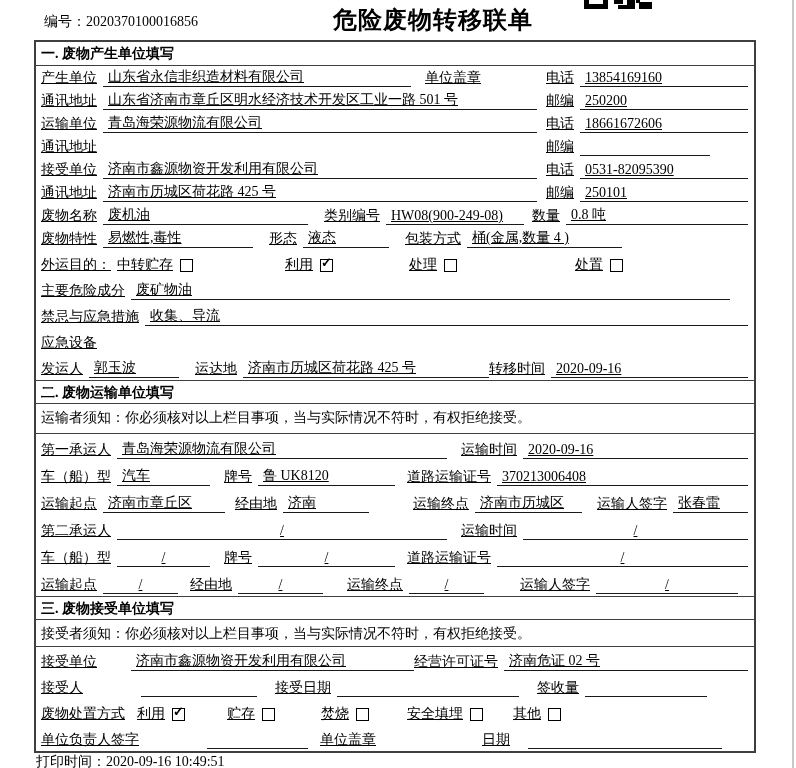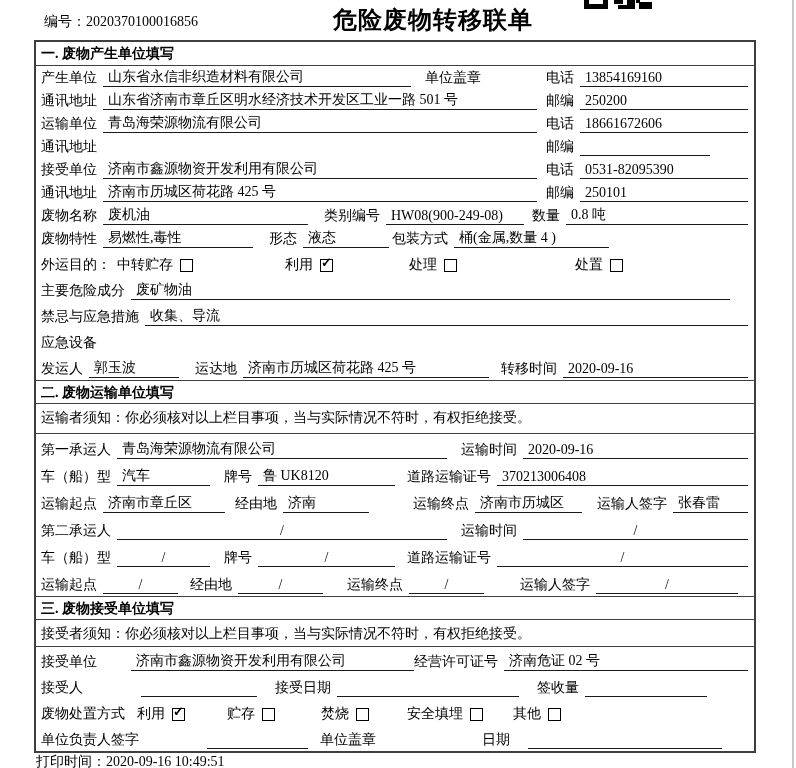--- a/index.html
+++ b/index.html
@@ -21,21 +21,21 @@
   .q-b5{left:52px;top:0;width:4px;height:3px;}
   .edge{position:absolute;left:792px;top:0;width:2px;height:768px;background:#c8c8c8;}
   
   .formbox{position:absolute;left:34px;top:40px;width:722px;box-sizing:border-box;
            border:2px solid #3f3f3f;background:#fff;}
   .sec-title{height:24px;box-sizing:border-box;font-weight:700;padding:3px 4px 4px 5px;
              border-bottom:1.5px solid #3f3f3f;}
   .bt{border-top:1.5px solid #3f3f3f;}
   .notice{box-sizing:border-box;padding:5px 5px 0 5px;border-bottom:1.5px solid #3f3f3f;}
   .n30{height:30px;} .n27{height:27px;}
-  .row{display:flex;align-items:flex-end;padding:0 6px 2px 5px;box-sizing:border-box;}
+  .row{display:flex;align-items:flex-end;padding:0 6px 2px 5px;box-sizing:border-box;text-decoration:underline;}
   .h23{height:23px;} .h26{height:26px;align-items:flex-end;} .h27{height:27px;}
   .lbl{white-space:nowrap;flex:none;margin-right:6px;}
   .u{border-bottom:1px solid #1a1a1a;padding:0 5px;white-space:nowrap;flex:none;
      box-sizing:border-box;overflow:hidden;}
   .fill{flex:1 1 auto;}
   .ctr{text-align:center;}
   .mla{margin-left:auto;}
   
   .cbi{white-space:nowrap;flex:none;display:flex;align-items:flex-end;}
   .cb{width:11px;height:11px;border:1.5px solid #000;display:inline-block;flex:none;
@@ -116,21 +116,21 @@
       <span class="u" style="width:138px">HW08(900-249-08)</span>
       <span class="lbl" style="margin-left:8px">数量</span>
       <span class="u fill">0.8 吨</span>
     </div>
 
     <div class="row h23">
       <span class="lbl">废物特性</span>
       <span class="u" style="width:150px">易燃性,毒性</span>
       <span class="lbl" style="margin-left:16px">形态</span>
       <span class="u" style="width:86px">液态</span>
-      <span class="lbl" style="margin-left:3px">包装方式</span>
+      <span class="lbl" style="margin-left:16px">包装方式</span>
       <span class="u" style="width:155px">桶(金属,数量 4 )</span>
     </div>
 
     <div class="row h26">
       <span class="lbl">外运目的：</span>
       <span class="cbi">
         <span>中转贮存</span>
         <span class="cb"></span>
       </span>
       <span class="cbi" style="margin-left:92px">
@@ -159,21 +159,21 @@
 
     <div class="row h26">
       <span class="lbl">应急设备</span>
     </div>
 
     <div class="row h26">
       <span class="lbl">发运人</span>
       <span class="u" style="width:90px">郭玉波</span>
       <span class="lbl" style="margin-left:16px">运达地</span>
       <span class="u" style="width:246px">济南市历城区荷花路 425 号</span>
-      <span class="lbl" style="margin-left:12px">转移时间</span>
+      <span class="lbl" style="margin-left:0">转移时间</span>
       <span class="u fill">2020-09-16</span>
     </div>
 
     <div class="sec-title bt">二. 废物运输单位填写</div>
     <div class="notice n30">运输者须知：你必须核对以上栏目事项，当与实际情况不符时，有权拒绝接受。</div>
 
     <div class="row h27">
       <span class="lbl">第一承运人</span>
       <span class="u" style="width:330px">青岛海荣源物流有限公司</span>
       <span class="lbl" style="margin-left:14px">运输时间</span>

